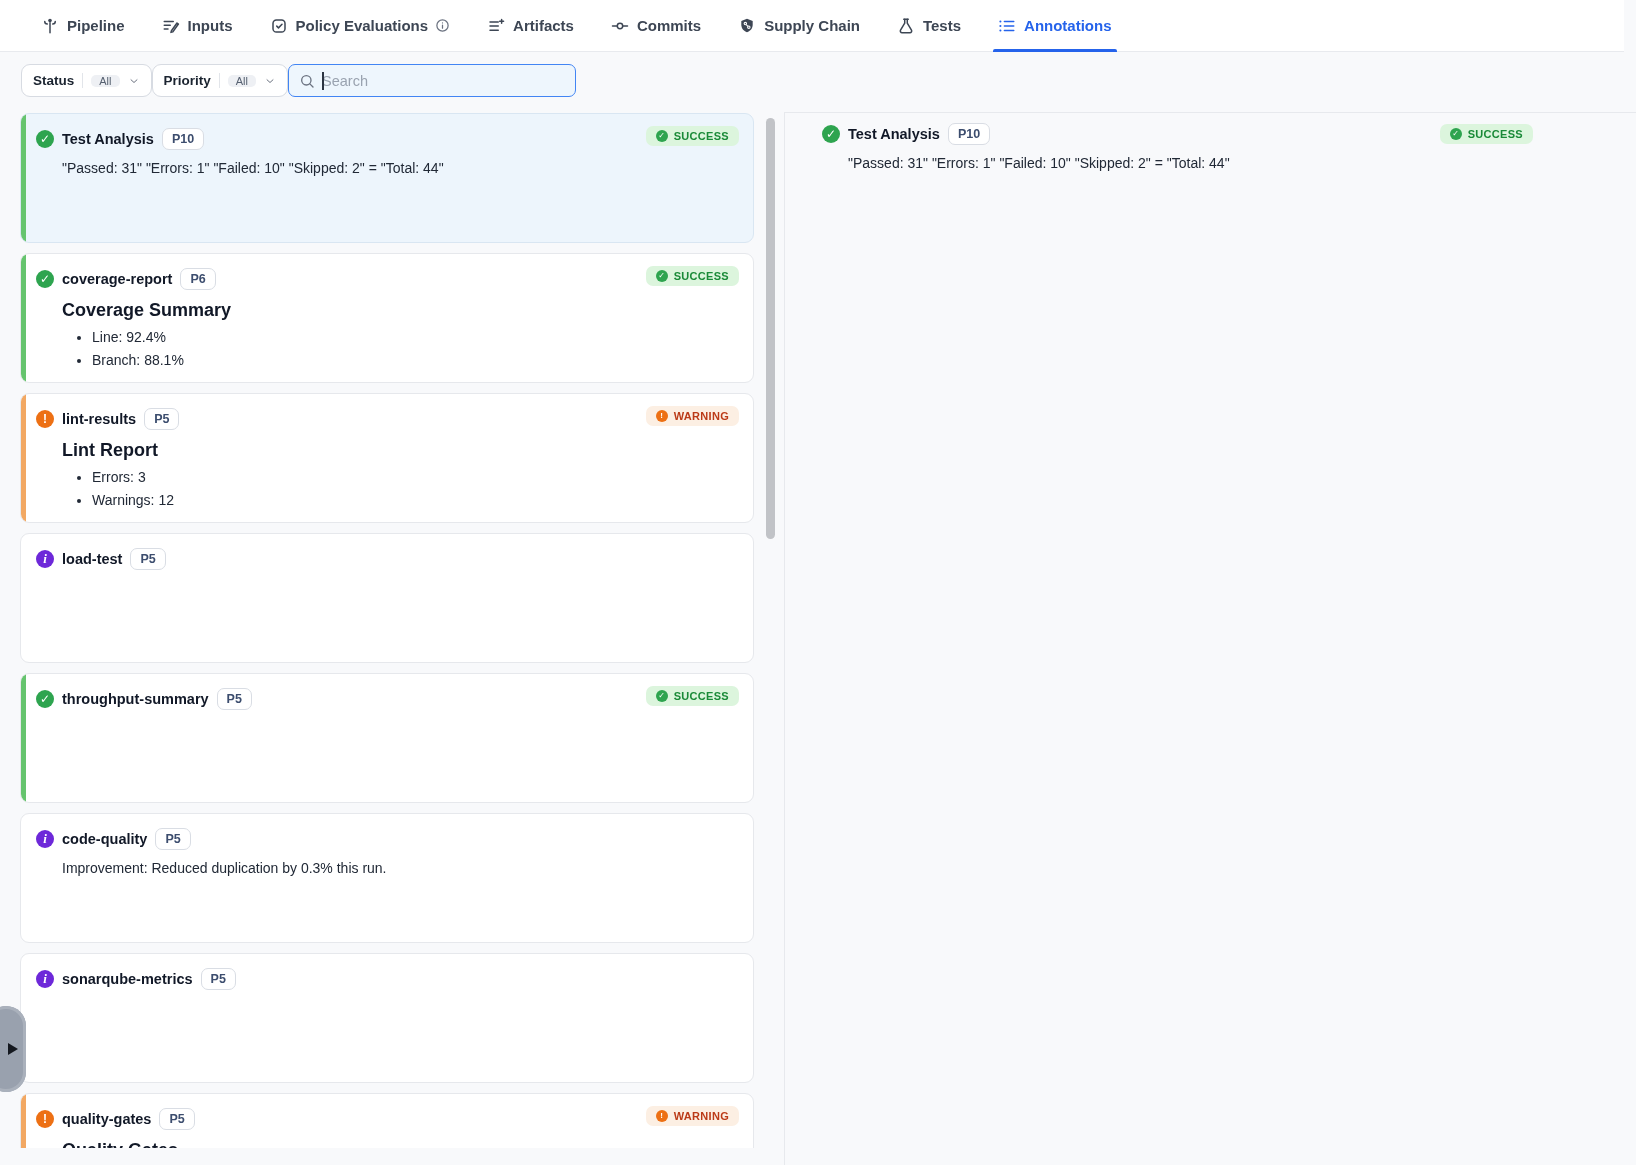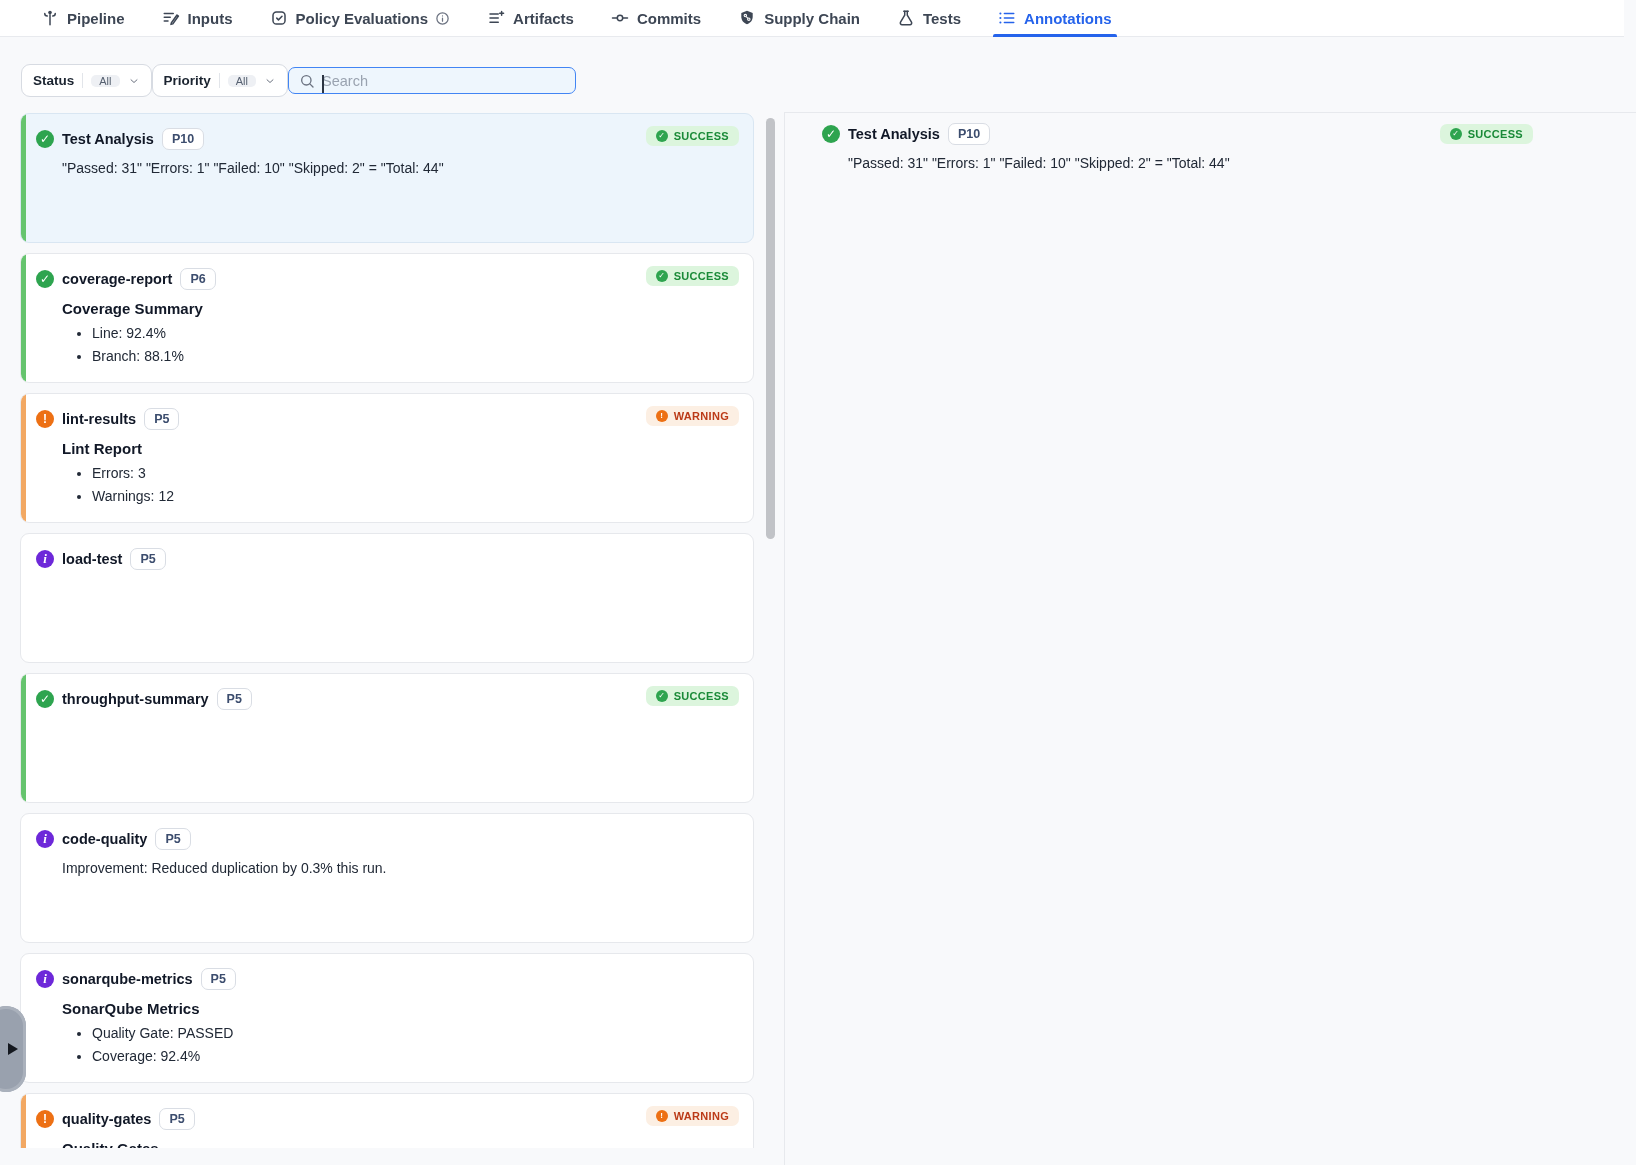--- a/index.html
+++ b/index.html
@@ -1,21 +1,21 @@
 <!DOCTYPE html>
 <html><head>
 <meta charset="utf-8">
 <style>
   * { margin:0; padding:0; box-sizing:border-box; }
   html,body { width:1636px; height:1165px; overflow:hidden; }
   body { font-family:"Liberation Sans","DejaVu Sans",sans-serif; background:#f8f9fb; color:#1f2937; }
   .page { position:relative; width:1636px; height:1165px; background:#f8f9fb; }
 
   
-  .tabbar { position:absolute; top:0; left:0; right:12px; height:37px; background:#fff;
+  .tabbar { position:absolute; top:0; left:0; right:12px; height:52px; background:#fff;
             border-bottom:1px solid #e8eaee; display:flex; align-items:stretch;
             padding-left:41px; gap:37px; z-index:5; }
   .tab { position:relative; display:flex; align-items:center; gap:8px; cursor:pointer;
          color:#3d4654; font-size:15px; font-weight:600; }
   .tab .ticon { width:18px; height:18px; display:inline-flex; }
   .tab .ticon svg { width:18px; height:18px; }
   .tab.active { color:#2563eb; }
   .tab.active::after { content:""; position:absolute; left:-5px; right:-5px; bottom:-1px;
                        height:3px; background:#2563eb; border-radius:2px 2px 0 0; }
   .info-badge { display:inline-flex; width:15px; height:15px; color:#6b7280; margin-left:-1px; }
@@ -26,21 +26,21 @@
   .fbtn { display:inline-flex; align-items:center; gap:8px; height:33px; padding:0 11px;
           background:#fff; border:1px solid #d7dbe2; border-radius:9px; cursor:pointer;
           font-family:inherit; }
   .fbtn .flabel { font-size:13.5px; font-weight:700; color:#1b2430; }
   .fbtn .fsep { width:1px; height:15px; background:#e2e5ea; }
   .fbtn .fvalue { font-size:11px; color:#566070; background:#eef0f4; border-radius:5px;
                   padding:0 8px; }
   .fbtn .chev { width:12px; height:12px; color:#6b7280; display:inline-flex; }
   .fbtn .chev svg { width:12px; height:12px; }
 
-  .searchbox { position:relative; width:288px; height:27px; background:#eef6fd;
+  .searchbox { position:relative; width:288px; height:33px; background:#eef6fd;
                border:1.5px solid #4285f4; border-radius:7px; display:flex; align-items:center;
                padding:0 10px; gap:7px; }
   .searchbox .sico { width:16px; height:16px; color:#6b7280; display:inline-flex; flex:none; }
   .searchbox .sico svg { width:16px; height:16px; }
   .searchbox input { flex:1; border:none; outline:none; background:transparent;
                      font-family:inherit; font-size:14.5px; color:#1f2937; }
   .searchbox input::placeholder { color:#9aa3b0; }
   .searchbox .caret { position:absolute; left:33px; top:7px; width:1.5px; height:18px; background:#2b3442; }
 
   
@@ -73,21 +73,21 @@
   .status-badge .mini { width:12px; height:12px; border-radius:50%; color:#fff; text-align:center;
                         font-size:8px; font-weight:700; line-height:12px; }
   .status-badge.s-success { background:#dcf5dd; color:#1a8a38; }
   .status-badge.s-success .mini { background:#2ea44f; }
   .status-badge.s-success .mini::before { content:"✓"; }
   .status-badge.s-warning { background:#fcefe3; color:#bb3a17; }
   .status-badge.s-warning .mini { background:#ed7014; }
   .status-badge.s-warning .mini::before { content:"!"; }
 
   .card-body { margin:9px 0 0 26px; font-size:14px; color:#212936; }
-  .card-body .heading { font-size:15px; font-weight:700; color:#111827; }
+  .card-body .heading { font-size:18px; font-weight:700; color:#111827; }
   .card-body .freeform { font-size:14px; color:#212936; }
   .card-body .freeform:empty, .card-body .heading:empty, .card-body .bullets:empty { display:none; }
   .bullets { margin-top:5px; padding-left:30px; list-style:disc; }
   .bullets li { line-height:23px; }
 
   
   .list-scrollbar { position:absolute; left:766px; top:118px; width:9px; height:421px; }
   .list-scrollbar .thumb { width:9px; height:100%; background:#c1c3c7; border-radius:5px; }
   .vdivider { position:absolute; left:784px; top:112px; bottom:0; width:1px; background:#e7e9ed; }
 
@@ -330,28 +330,20 @@
 
         </div>
       </article>
       <article class="card k-info">
         <span class="accent"></span>
         <div class="card-head">
           <span class="sicon"></span>
           <span class="ctitle">sonarqube-metrics</span>
           <span class="pbadge">P5</span>
 
-        </div>
-        <div class="card-body">
-
-          <p class="heading">SonarQube Metrics</p>
-          <ul class="bullets">
-            <li>Quality Gate: PASSED</li>
-            <li>Coverage: 92.4%</li>
-          </ul>
         </div>
       </article>
       <article class="card k-warning">
         <span class="accent"></span>
         <div class="card-head">
           <span class="sicon"></span>
           <span class="ctitle">quality-gates</span>
           <span class="pbadge">P5</span>
           <span class="status-badge s-warning">
             <span class="mini"></span>

